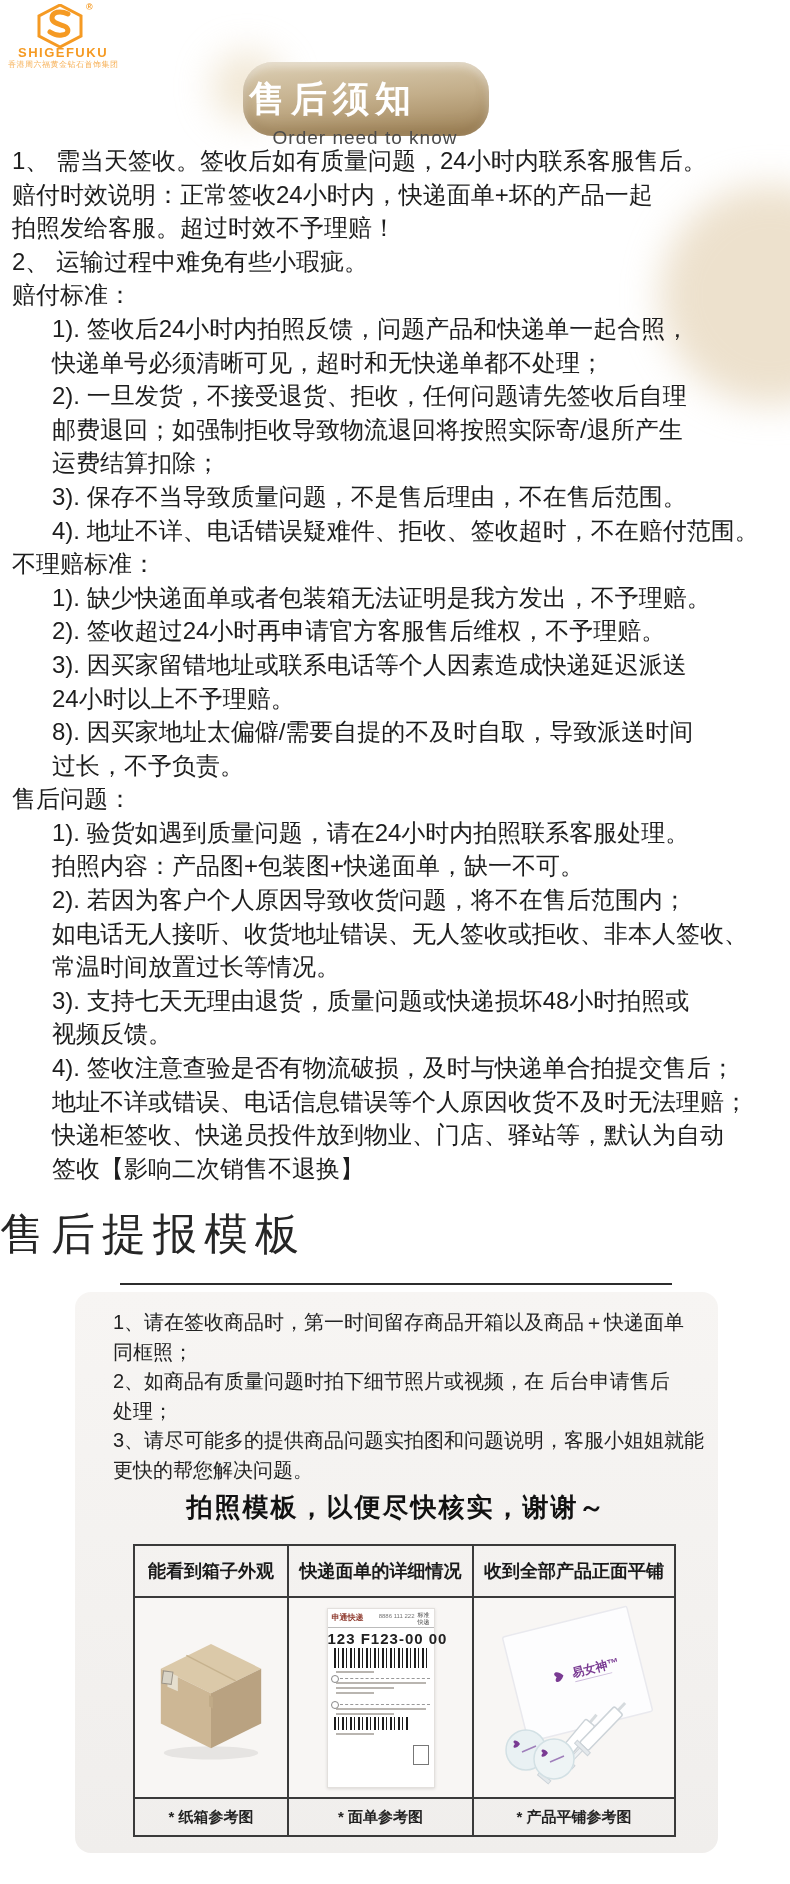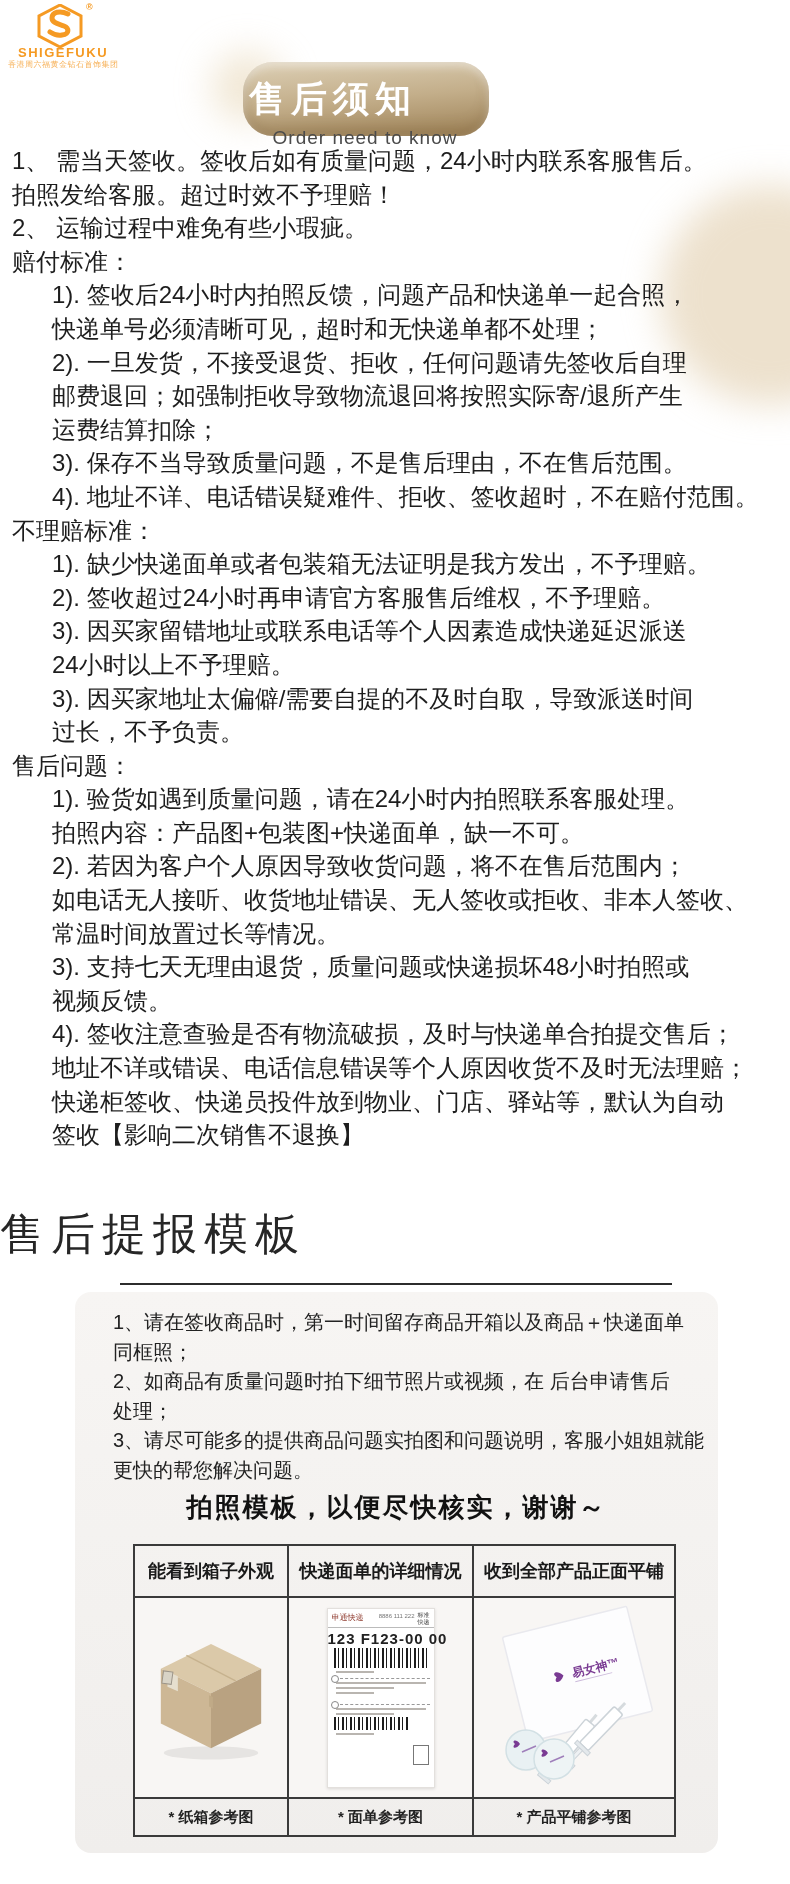--- a/index.html
+++ b/index.html
@@ -53,21 +53,21 @@
   .cell{border-left:2px solid #3a3a3a;display:flex;align-items:center;justify-content:center;}
   .cell.first{border-left:none;}
   .th{font-size:18px;font-weight:bold;color:#1a1a1a;white-space:nowrap;}
   .img-cell{border-top:2px solid #3a3a3a;background:#f8f6f4;position:relative;overflow:hidden;}
   .cap{border-top:2px solid #3a3a3a;font-size:15px;font-weight:bold;color:#222;white-space:nowrap;}
 
   
   .waybill{width:106px;height:178px;background:#fff;border:1px solid #e3e0dd;box-shadow:0 1px 3px rgba(0,0,0,.12);
            position:relative;font-family:"Liberation Sans",sans-serif;}
   .wb-head{display:flex;align-items:flex-start;padding:3px 4px 1px 4px;border-bottom:1px solid #bbb;}
-  .wb-courier{font-size:8px;font-weight:normal;color:#8f3a2e;white-space:nowrap;}
+  .wb-courier{font-size:8px;font-weight:bold;color:#8f3a2e;white-space:nowrap;}
   .wb-num{font-size:6px;color:#777;margin-left:auto;white-space:nowrap;padding-top:1px;}
   .wb-svc{font-size:6px;color:#444;text-align:right;margin-left:3px;line-height:7px;white-space:nowrap;}
   .wb-code{text-align:right;font-size:15px;font-weight:bold;color:#222;letter-spacing:1px;padding:2px 0 1px;white-space:nowrap;}
   .barcode{height:20px;margin:0 6px;background:repeating-linear-gradient(90deg,#1c1c1c 0 2px,#fff 2px 4px,#1c1c1c 4px 5px,#fff 5px 8px);}
   .barcode.small{height:13px;margin:2px 26px 0 6px;}
   .wb-bar{height:2px;background:#b9b5b0;margin:3px 8px 0 8px;}
   .wb-bar.short{margin-right:40px;}
   .wb-bar.tiny{margin-right:60px;}
   .wb-dash{border-top:1px dashed #999;margin:5px 4px 0 12px;position:relative;}
   .wb-dash::before{content:"";position:absolute;left:-9px;top:-4px;width:6px;height:6px;border:1px solid #888;
@@ -97,20 +97,21 @@
 
   <div class="banner">
     <span>售后须知</span>
   </div>
   <div class="banner-sub">Order need to know</div>
 
   <div class="notice">
 
       <div class="nline ind0">1、 需当天签收。签收后如有质量问题，24小时内联系客服售后。</div>
 
+      <div class="nline ind0">赔付时效说明：正常签收24小时内，快递面单+坏的产品一起</div>
 
       <div class="nline ind0">拍照发给客服。超过时效不予理赔！</div>
 
       <div class="nline ind0">2、 运输过程中难免有些小瑕疵。</div>
 
       <div class="nline ind0">赔付标准：</div>
 
       <div class="nline ind1">1). 签收后24小时内拍照反馈，问题产品和快递单一起合照，</div>
 
       <div class="nline ind1">快递单号必须清晰可见，超时和无快递单都不处理；</div>
@@ -128,21 +129,21 @@
       <div class="nline ind0">不理赔标准：</div>
 
       <div class="nline ind1">1). 缺少快递面单或者包装箱无法证明是我方发出，不予理赔。</div>
 
       <div class="nline ind1">2). 签收超过24小时再申请官方客服售后维权，不予理赔。</div>
 
       <div class="nline ind1">3). 因买家留错地址或联系电话等个人因素造成快递延迟派送</div>
 
       <div class="nline ind1">24小时以上不予理赔。</div>
 
-      <div class="nline ind1">3). 因买家地址太偏僻/需要自提的不及时自取，导致派送时间</div>
+      <div class="nline ind1">8). 因买家地址太偏僻/需要自提的不及时自取，导致派送时间</div>
 
       <div class="nline ind1">过长，不予负责。</div>
 
       <div class="nline ind0">售后问题：</div>
 
       <div class="nline ind1">1). 验货如遇到质量问题，请在24小时内拍照联系客服处理。</div>
 
       <div class="nline ind1">拍照内容：产品图+包装图+快递面单，缺一不可。</div>
 
       <div class="nline ind1">2). 若因为客户个人原因导致收货问题，将不在售后范围内；</div>

